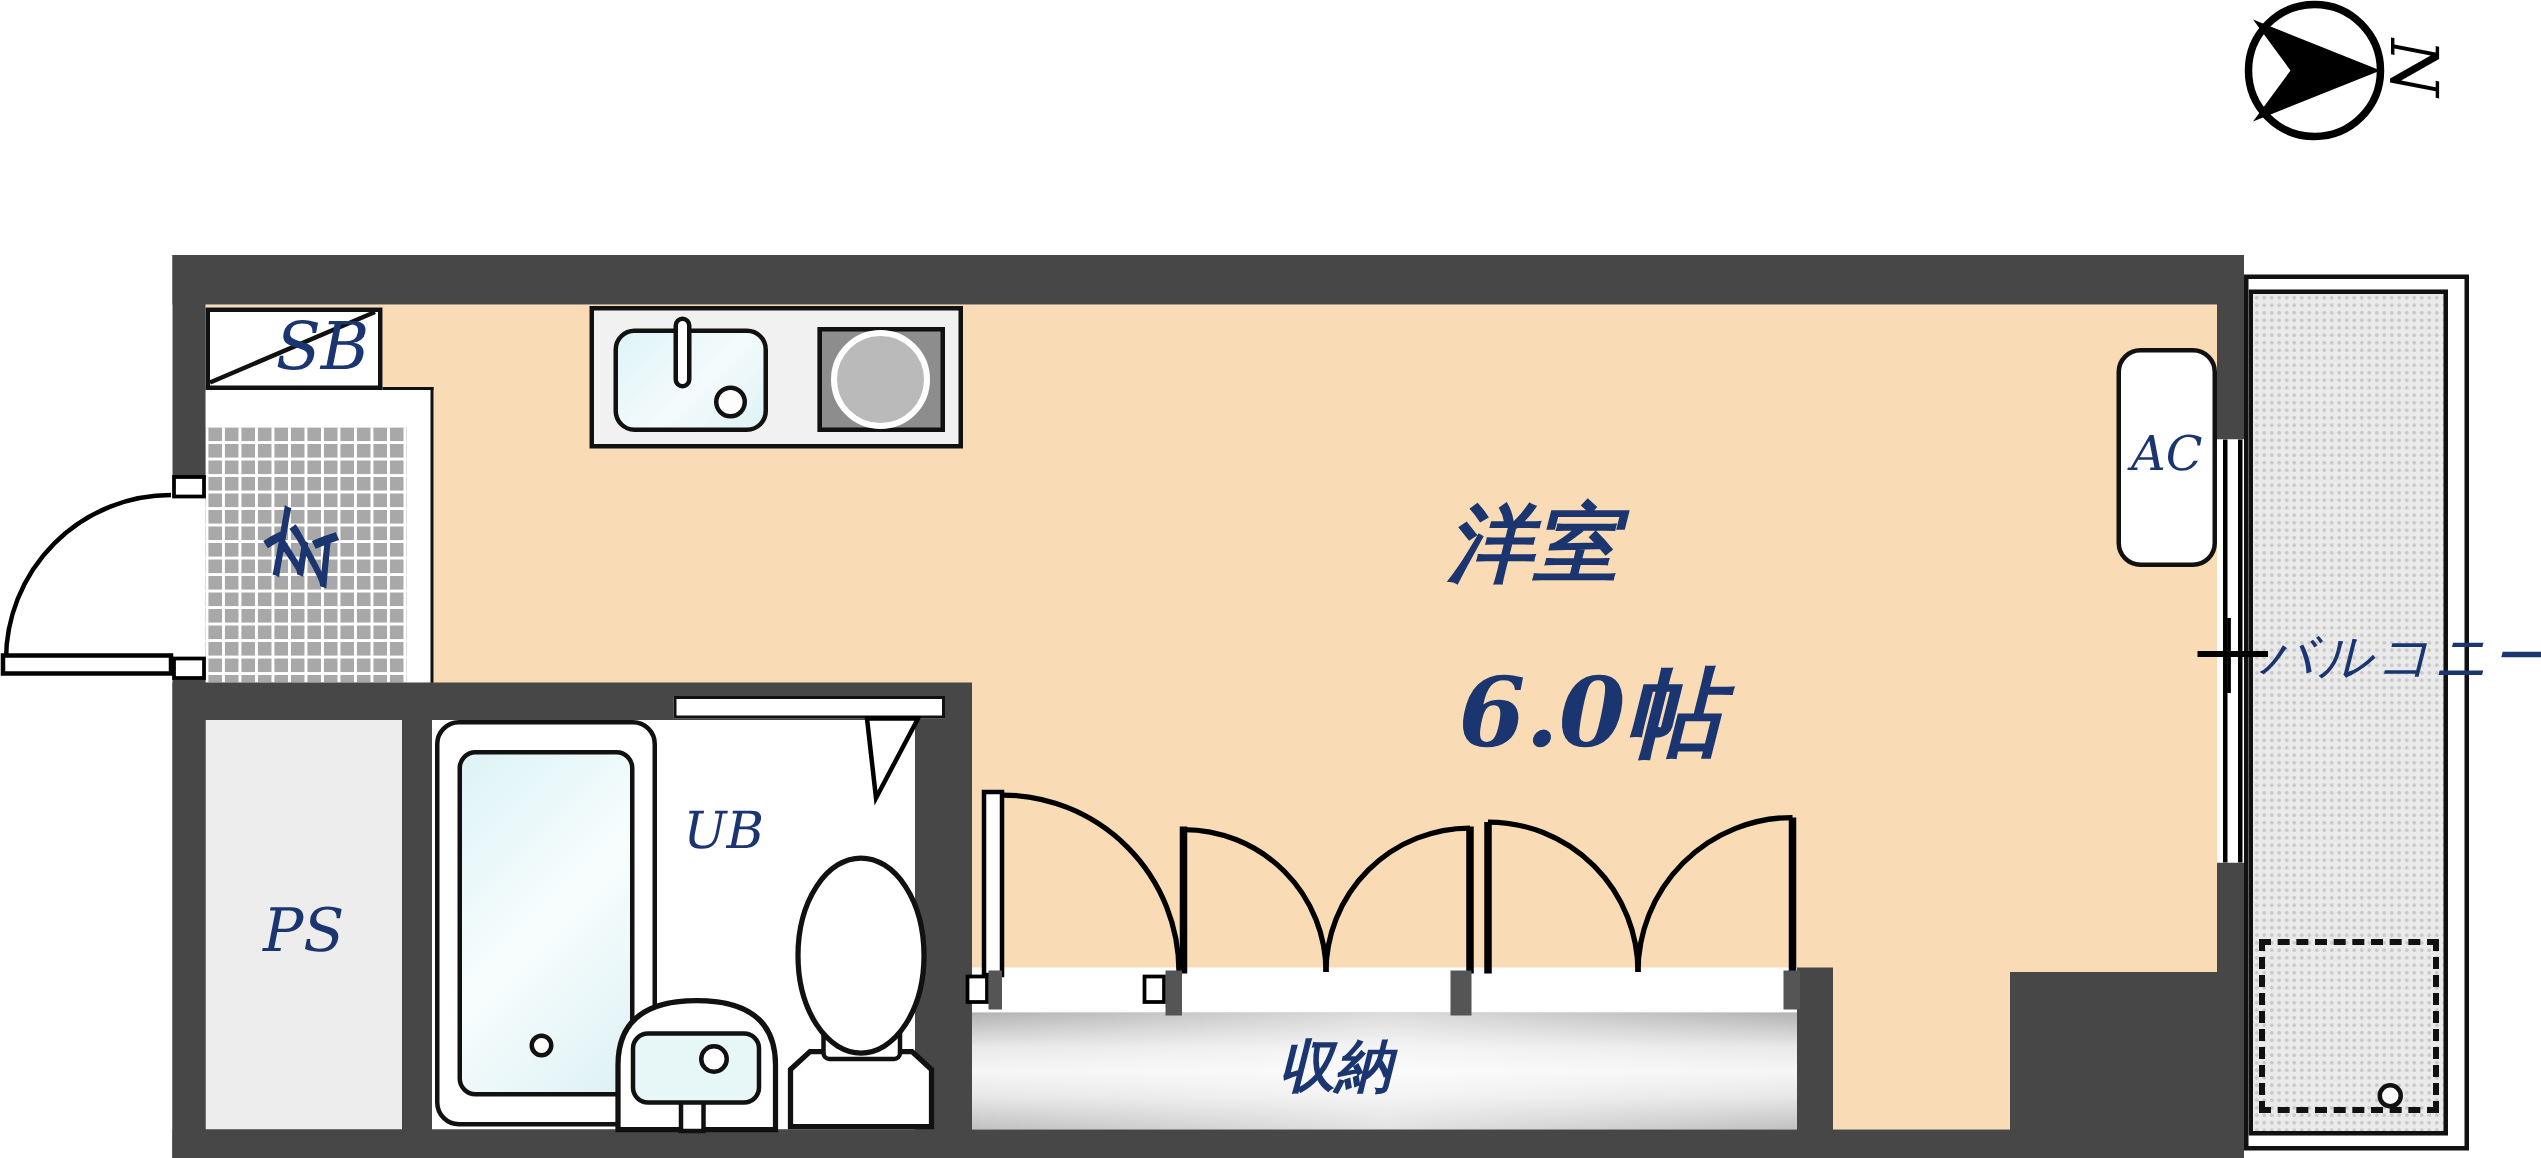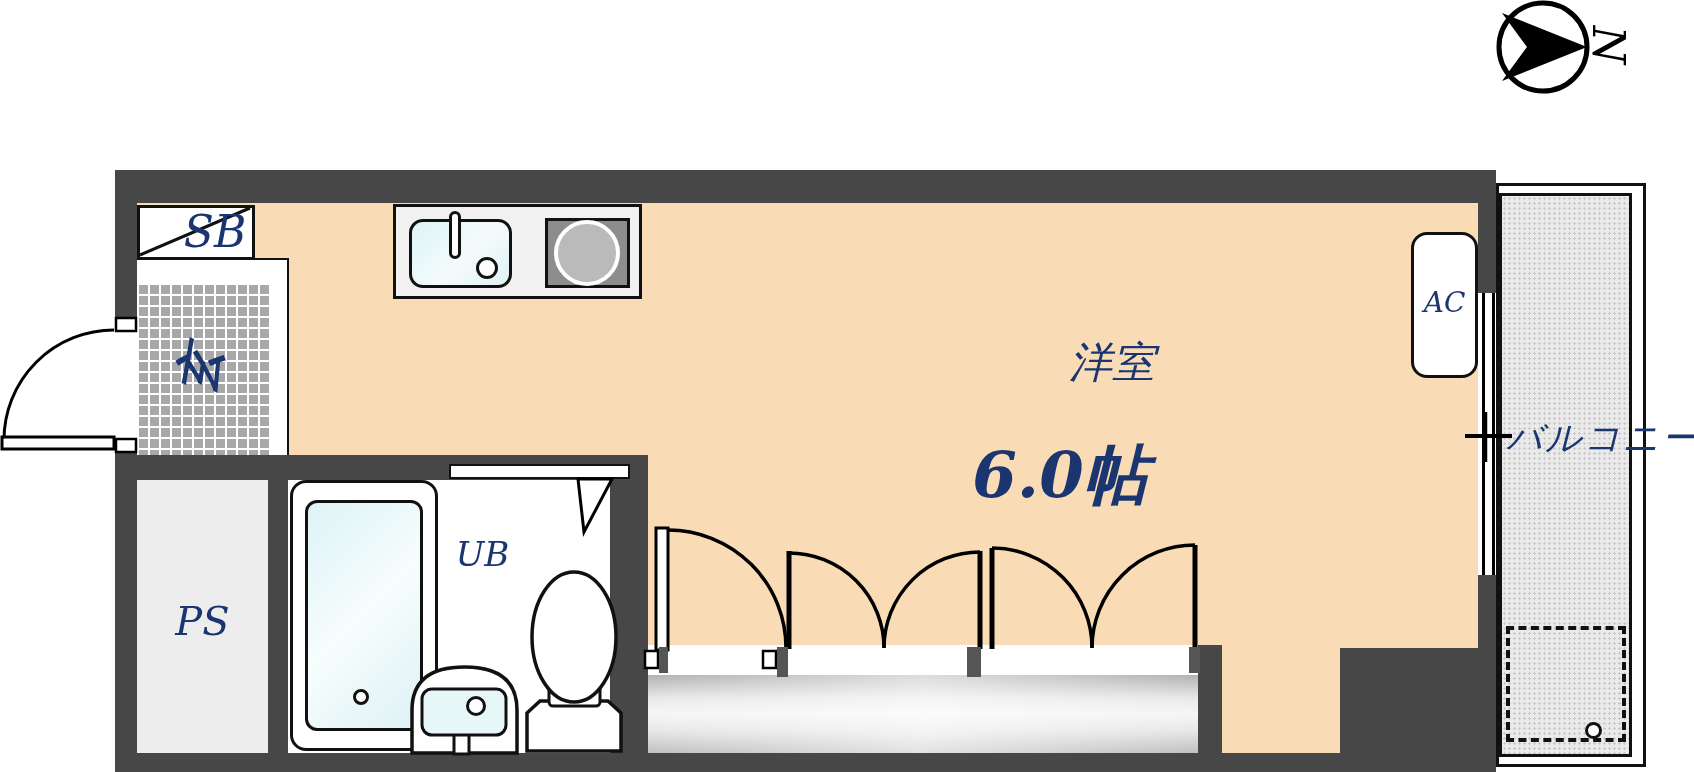--- a/index.html
+++ b/index.html
@@ -59,25 +59,25 @@
   #bathtub-inner{left:305px;top:500px;width:118px;height:231px;border:3.5px solid #111;border-radius:12px;
     background:linear-gradient(135deg,#ddf3f6,#f7fdfd 50%,#ddf1f4);}
   #tub-drain{left:353px;top:689px;width:16px;height:16px;background:#fff;border:3px solid #111;border-radius:50%;}
   
   #closet-track{left:648px;top:645px;width:550px;height:30px;background:#fff;}
   #closet{left:648px;top:675px;width:550px;height:78px;
     background:linear-gradient(90deg,rgba(255,255,255,0) 0%,rgba(255,255,255,.55) 50%,rgba(255,255,255,0) 100%),
                linear-gradient(180deg,#b2b2b2 0%,#e9e9e9 30%,#f6f6f6 50%,#e7e7e7 72%,#c0c0c0 100%);}
   #closet-label{left:790px;top:688px;width:200px;height:46px;font-size:38px;font-weight:600;}
   
-  #main-room-label{left:962px;top:324px;width:300px;height:78px;font-size:43px;font-weight:400;}
+  #main-room-label{left:872px;top:324px;width:300px;height:78px;font-size:57px;font-weight:700;}
   #main-room-size{left:905px;top:434px;width:310px;height:82px;font-size:64px;font-weight:600;}
   
   #ac-unit{left:1411px;top:232px;width:67px;height:146px;background:#fff;border:3.5px solid #111;border-radius:16px;}
-  #ac-label{left:1411px;top:272px;width:67px;height:60px;font-size:28px;}
+  #ac-label{left:1411px;top:272px;width:67px;height:60px;font-size:32px;}
   
   #north-label{left:1586px;top:22px;width:46px;height:46px;font-size:44px;color:#000;transform:rotate(90deg);}
   
   #linework{position:absolute;left:0;top:0;pointer-events:none;}
 </style>
 </head>
 <body>
 
 <div class="plan">
 
@@ -177,19 +177,20 @@
     <g>
       <circle cx="1543" cy="47" r="44" fill="#fff" stroke="#000" stroke-width="5"></circle>
       <polygon points="1587,47 1502,13 1527,47 1502,81" fill="#000"></polygon>
     </g>
   </svg>
 
   <div class="abs lbl" id="shoe-box-label">SB</div>
   <div class="abs lbl" id="entrance-label">玄</div>
   <div class="abs lbl" id="pipe-space-label">PS</div>
   <div class="abs lbl" id="unit-bath-label">UB</div>
+  <div class="abs lbl" id="closet-label">収納</div>
   <div class="abs lbl" id="main-room-label">洋室</div>
   <div class="abs lbl" id="main-room-size">6.0帖</div>
   <div class="abs lbl" id="ac-label">AC</div>
   <div class="abs lbl" id="balcony-label">バルコニー</div>
   <div class="abs lbl" id="north-label">N</div>
 
 </div>
 
 </body></html>

